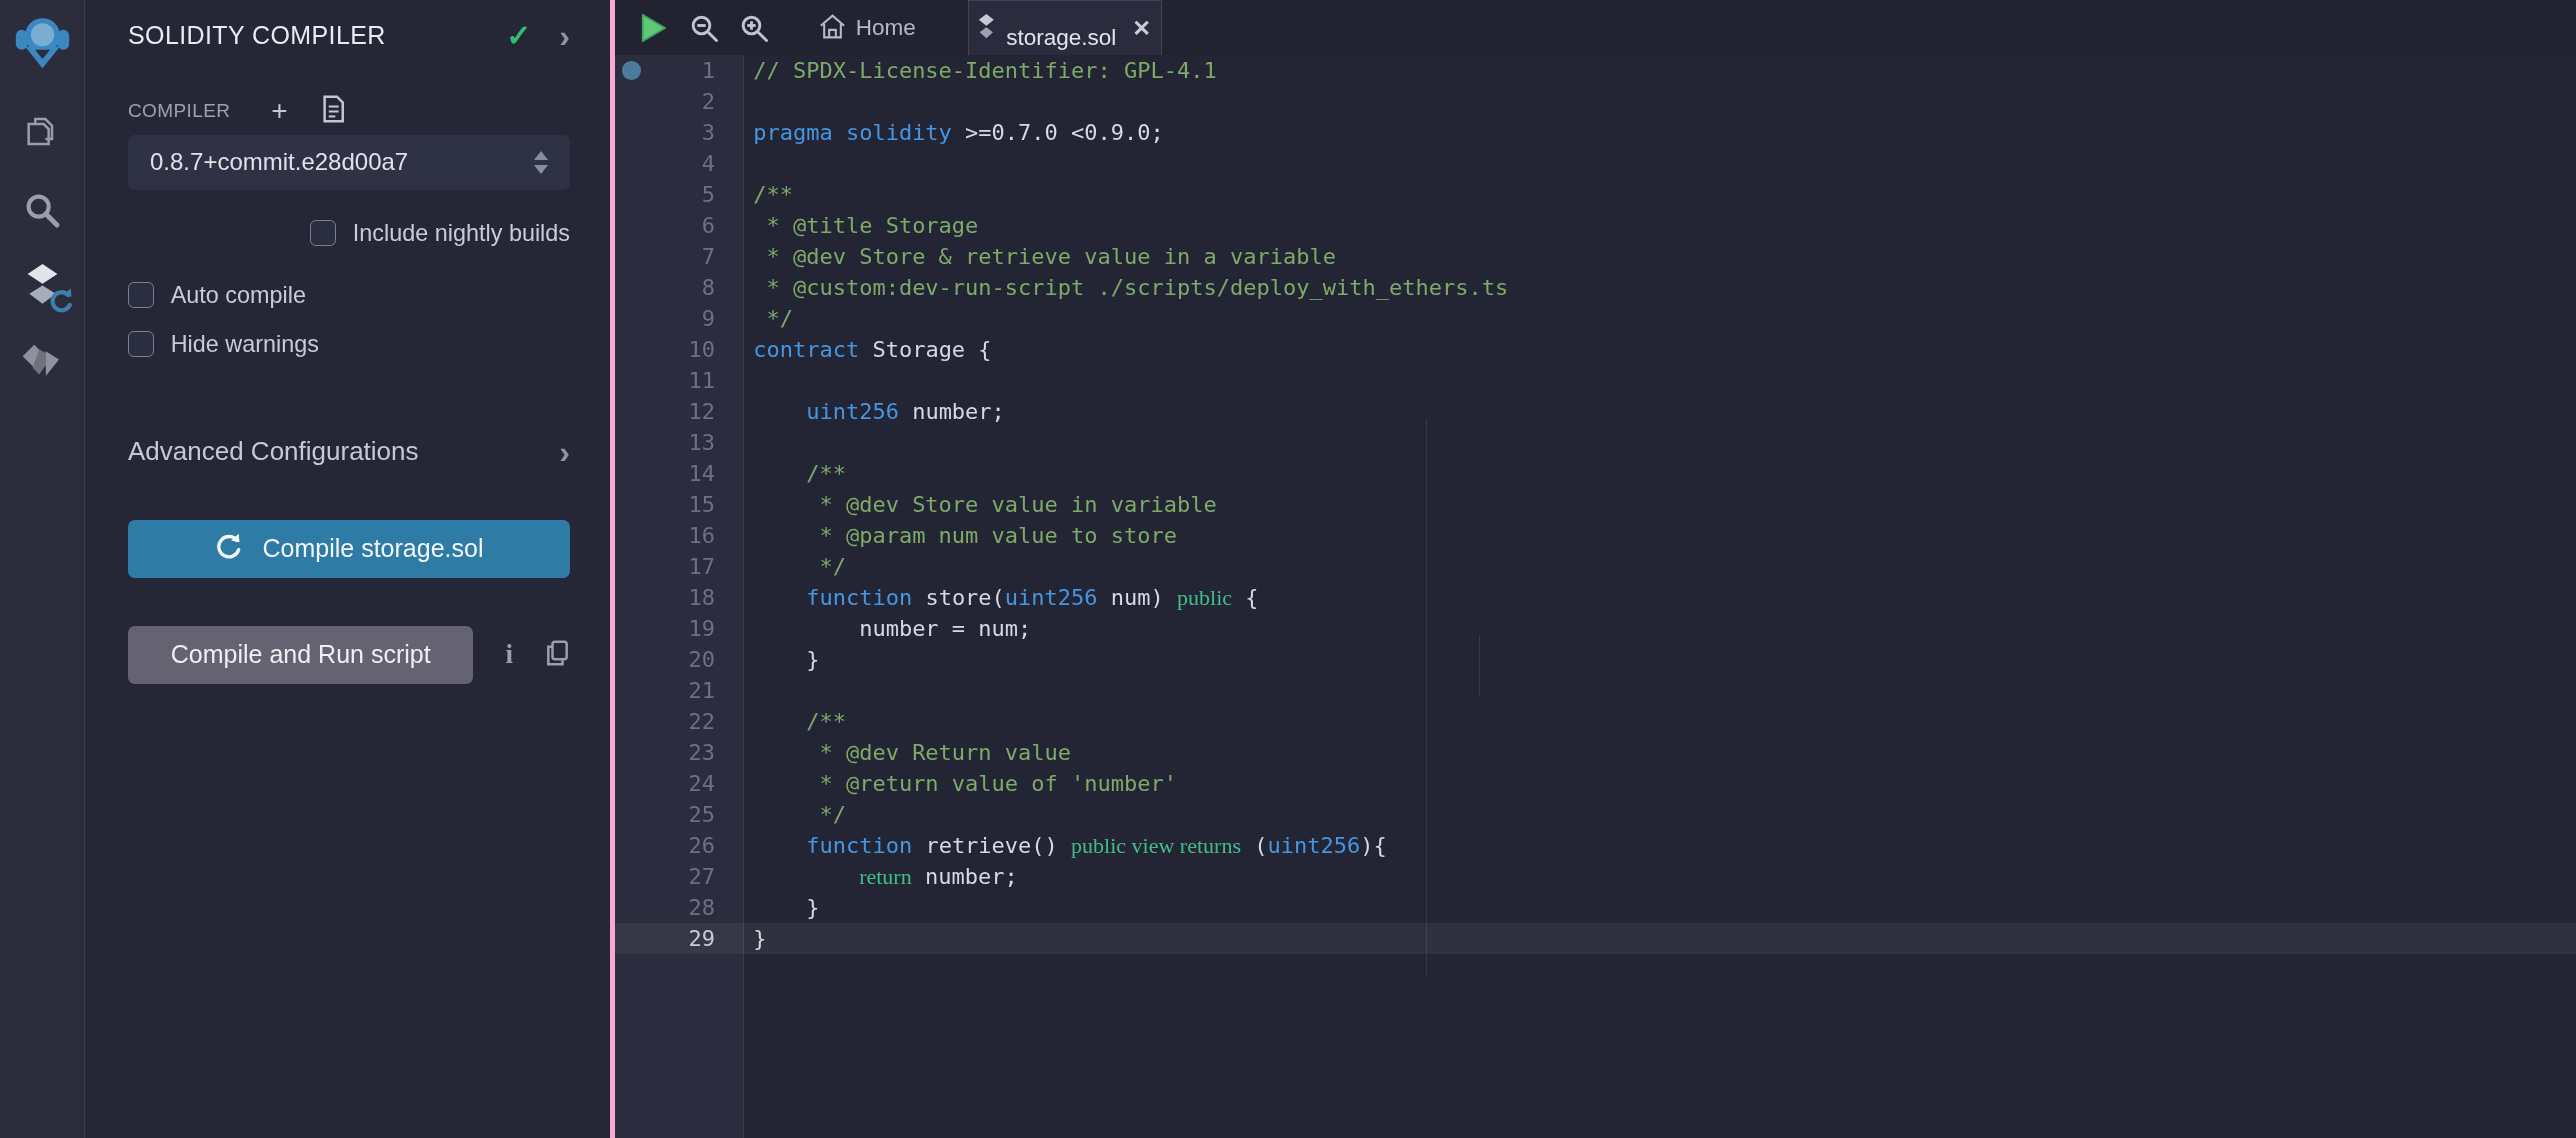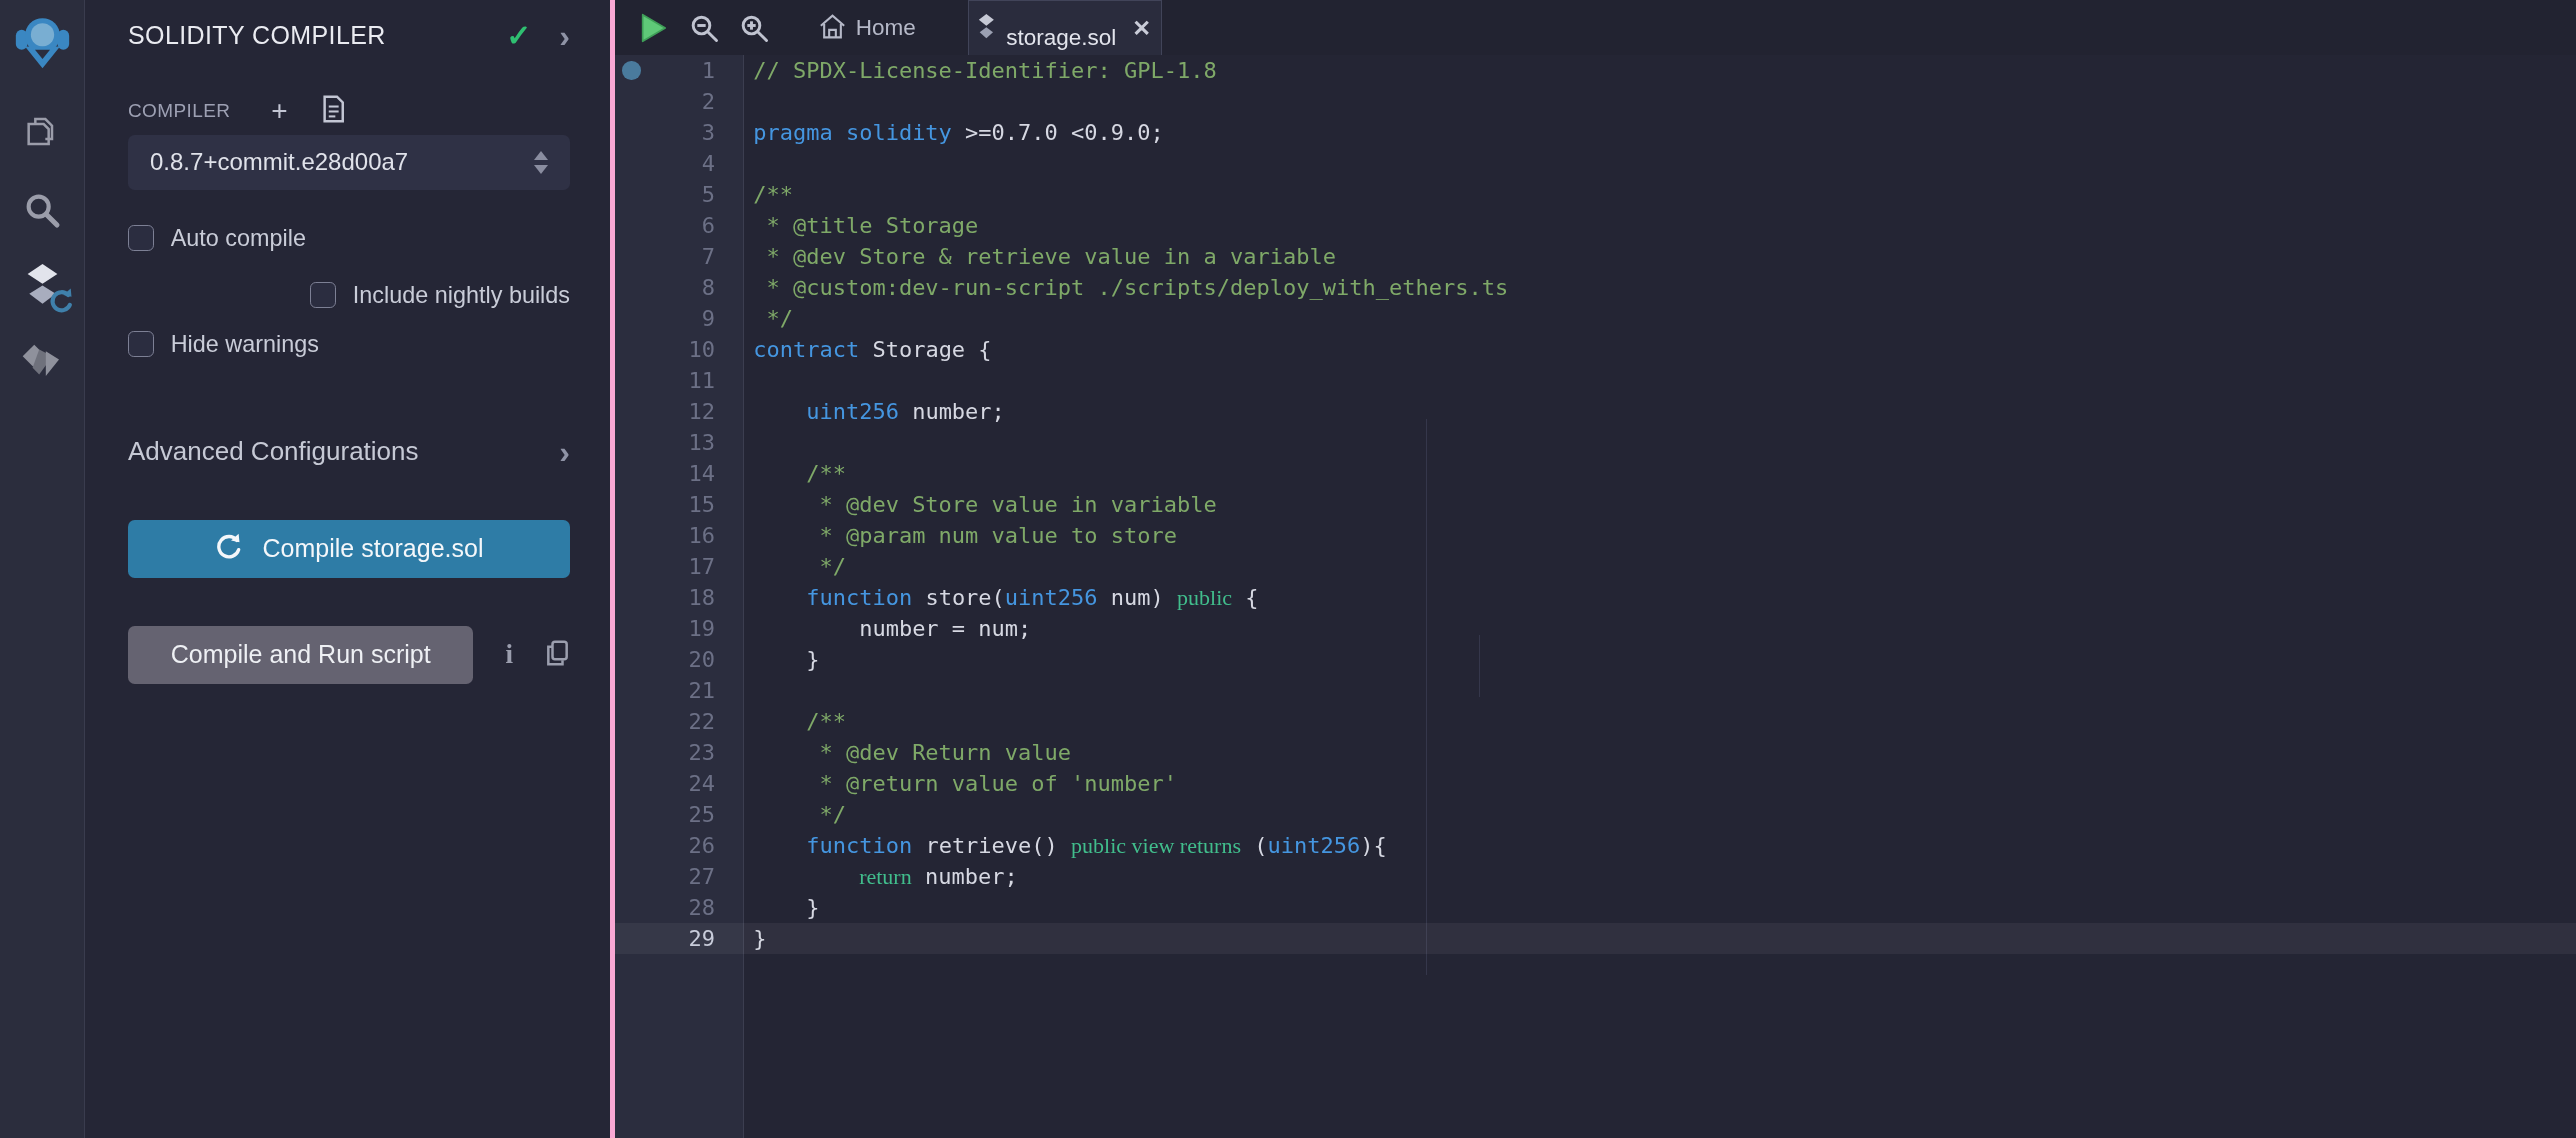--- a/index.html
+++ b/index.html
@@ -201,28 +201,28 @@
   </div>
 
   <div class="select">
     <span class="select-value">0.8.7+commit.e28d00a7</span>
     <span class="select-arrows">
       <span class="tri-up"></span>
         <span class="tri-down"></span>
     </span>
   </div>
 
+  <div class="cb-row right">
+    <span class="checkbox"></span>
+    <span class="cb-label">Include nightly builds</span>
+  </div>
+
   <div class="cb-row mt1">
     <span class="checkbox"></span>
     <span class="cb-label">Auto compile</span>
-  </div>
-
-  <div class="cb-row right">
-    <span class="checkbox"></span>
-    <span class="cb-label">Include nightly builds</span>
   </div>
 
   <div class="cb-row mt2">
     <span class="checkbox"></span>
     <span class="cb-label">Hide warnings</span>
   </div>
 
   <div class="advanced-row">
     <span class="advanced-label">Advanced Configurations</span>
     <span class="chev">›</span>
@@ -297,21 +297,21 @@
   <div class="editor">
     <div class="gutter-bg"></div>
     <div class="guide" style="left:811px; top:364px; height:556px;"></div>
     <div class="guide" style="left:864px; top:580px; height:62px;"></div>
     <div id="code-lines">
         <div class="cl">
           <span class="clm">
             <span class="bp"></span>
           </span>
           <span class="cln">1</span>
-          <span class="clt"><span class="tok-g">// SPDX-License-Identifier: GPL-1.8</span></span>
+          <span class="clt"><span class="tok-g">// SPDX-License-Identifier: GPL-4.1</span></span>
         </div>
         <div class="cl">
           <span class="clm"></span>
           <span class="cln">2</span>
           <span class="clt"></span>
         </div>
         <div class="cl">
           <span class="clm"></span>
           <span class="cln">3</span>
           <span class="clt"><span class="tok-k">pragma solidity</span><span class="tok-w"> &gt;=0.7.0 &lt;0.9.0;</span></span>

